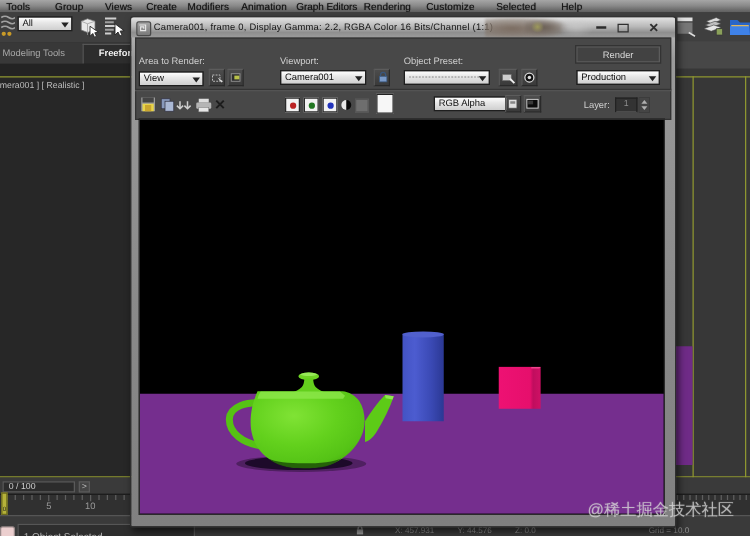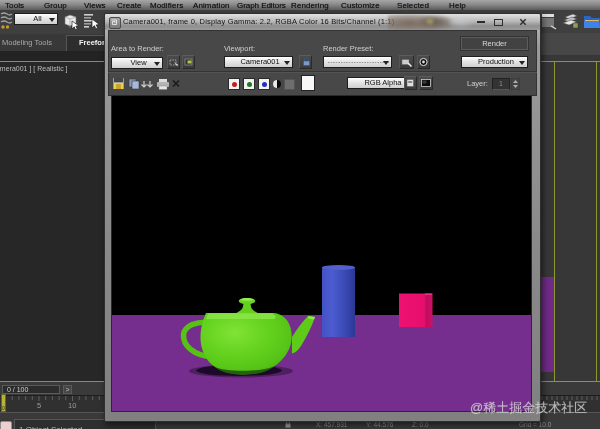--- a/index.html
+++ b/index.html
@@ -1,21 +1,21 @@
 <!DOCTYPE html>
 <html><head>
 <meta charset="utf-8">
 <style>
 html,body{margin:0;padding:0;}
 body{width:600px;height:429px;overflow:hidden;background:#2b2b2b;position:relative;
      font-family:"Liberation Sans",sans-serif;-webkit-font-smoothing:antialiased;filter:blur(0.38px);}
 .abs{position:absolute;}
 .lbl{color:#cfcfcf;font-size:7.5px;}
 .combo{background:linear-gradient(#ffffff,#e8e8e8 40%,#cfcfcf);border:1px solid #1e1e1e;
-  color:#0e0e0e;font-size:7.5px;line-height:10.5px;padding-left:3px;box-sizing:border-box;text-align:center;}
+  color:#0e0e0e;font-size:7.5px;line-height:10.5px;padding-left:3px;box-sizing:border-box;}
 .combo .arr{position:absolute;right:2px;top:4px;width:0;height:0;
   border-left:3px solid transparent;border-right:3px solid transparent;border-top:4px solid #222;}
 .dbtn{background:linear-gradient(#4c4c4c,#3a3a3a);border:1px solid #2a2a2a;
   border-top-color:#5c5c5c;border-left-color:#555;box-sizing:border-box;}
 </style>
 </head>
 <body>
 
 <div class="abs" style="left:0;top:0;width:600px;height:10px;
   background:linear-gradient(#a6a6a6,#8a8a8a 45%,#6b6b6b 80%,#5e5e5e);"></div>
@@ -162,21 +162,21 @@
 <svg class="abs" style="left:518.5px;top:17.5px" width="8" height="8" viewBox="0 0 8 8">
   <path d="M1.3 1.3 L6.7 6.7 M6.7 1.3 L1.3 6.7" stroke="#303030" stroke-width="1.5"></path>
 </svg>
 
 <div class="abs" style="left:108px;top:30px;width:429px;height:66px;background:#484848;border:1px solid #333;box-sizing:border-box;"></div>
 <div class="abs" style="left:108px;top:71px;width:429px;height:1px;background:#343434;"></div>
 <div class="abs" style="left:108px;top:72px;width:429px;height:1px;background:#535353;"></div>
 
 <div class="abs lbl" style="left:111px;top:44px;">Area to Render:</div>
 <div class="abs lbl" style="left:224px;top:44px;">Viewport:</div>
-<div class="abs lbl" style="left:323px;top:44px;">Render Preset:</div>
+<div class="abs lbl" style="left:323px;top:44px;">Object Preset:</div>
 
 <div class="abs combo" style="left:111px;top:57px;width:52px;height:12px;">View<span class="arr"></span></div>
 <div class="abs dbtn" style="left:167px;top:55px;width:13px;height:14px;">
   <svg width="11" height="12" viewBox="0 0 11 12" style="position:absolute;left:0;top:0">
    <path d="M2 4 h6 v5 h-6 z" fill="none" stroke="#bbb" stroke-width="0.8" stroke-dasharray="1.5 1"></path>
    <path d="M6 6 l3 4 l1.4 -1 z" fill="#ddd"></path>
     </svg>
 </div>
 <div class="abs dbtn" style="left:182px;top:55px;width:13px;height:14px;">
   <svg width="11" height="12" viewBox="0 0 11 12" style="position:absolute;left:0;top:0">

